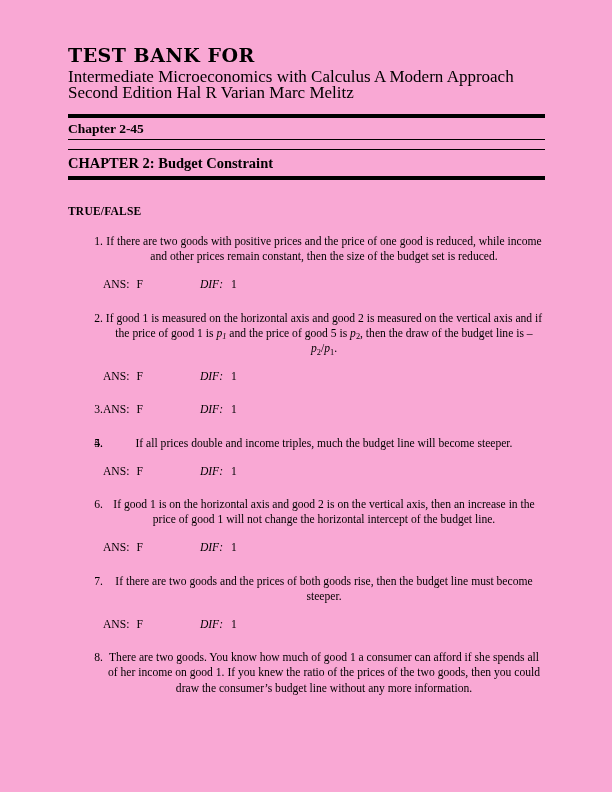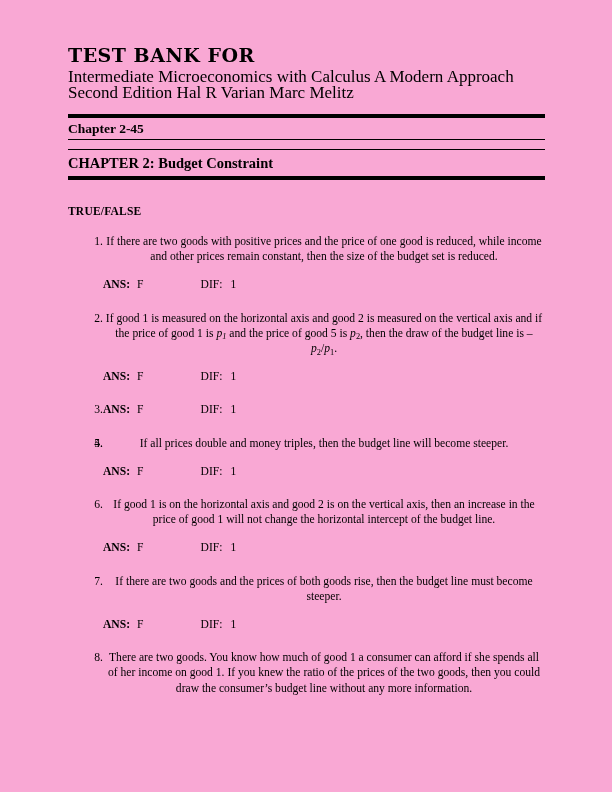--- a/index.html
+++ b/index.html
@@ -132,29 +132,29 @@
     top: 2.5px;
   }
   .ansrow {
     margin-top: 13px;
     font-size: 11.6px;
     line-height: 15.2px;
     white-space: nowrap;
   }
   .ans-label {
     display: inline-block;
-    font-weight: bold;
   }
   .ans-value {
     display: inline-block;
     padding-left: 7px;
   }
   .dif-label {
     display: inline-block;
     padding-left: 57px;
+    font-style: italic;
   }
   .dif-value {
     display: inline-block;
     padding-left: 8px;
   }
 </style>
 </head>
 <body>
 
 <div class="page">
@@ -205,21 +205,21 @@
           <span class="ans-label">ANS:</span><span class="ans-value">F</span><span class="dif-label">DIF:</span><span class="dif-value">1</span>
         </div>
       </div>
 
       <div class="qitem">
         <div class="qnum">4.</div>
       </div>
 
       <div class="qitem">
         <div class="qnum">5.</div>
-        <div class="qtext">If all prices double and money triples, then the budget line will become steeper.</div>
+        <div class="qtext">If all prices double and income triples, much the budget line will become steeper.</div>
         <div class="ansrow">
           <span class="ans-label">ANS:</span><span class="ans-value">F</span><span class="dif-label">DIF:</span><span class="dif-value">1</span>
         </div>
       </div>
 
       <div class="qitem">
         <div class="qnum">6.</div>
         <div class="qtext">If good 1 is on the horizontal axis and good 2 is on the vertical axis, then an increase in the price of good 1 will not change the horizontal intercept of the budget line.</div>
         <div class="ansrow">
           <span class="ans-label">ANS:</span><span class="ans-value">F</span><span class="dif-label">DIF:</span><span class="dif-value">1</span>

